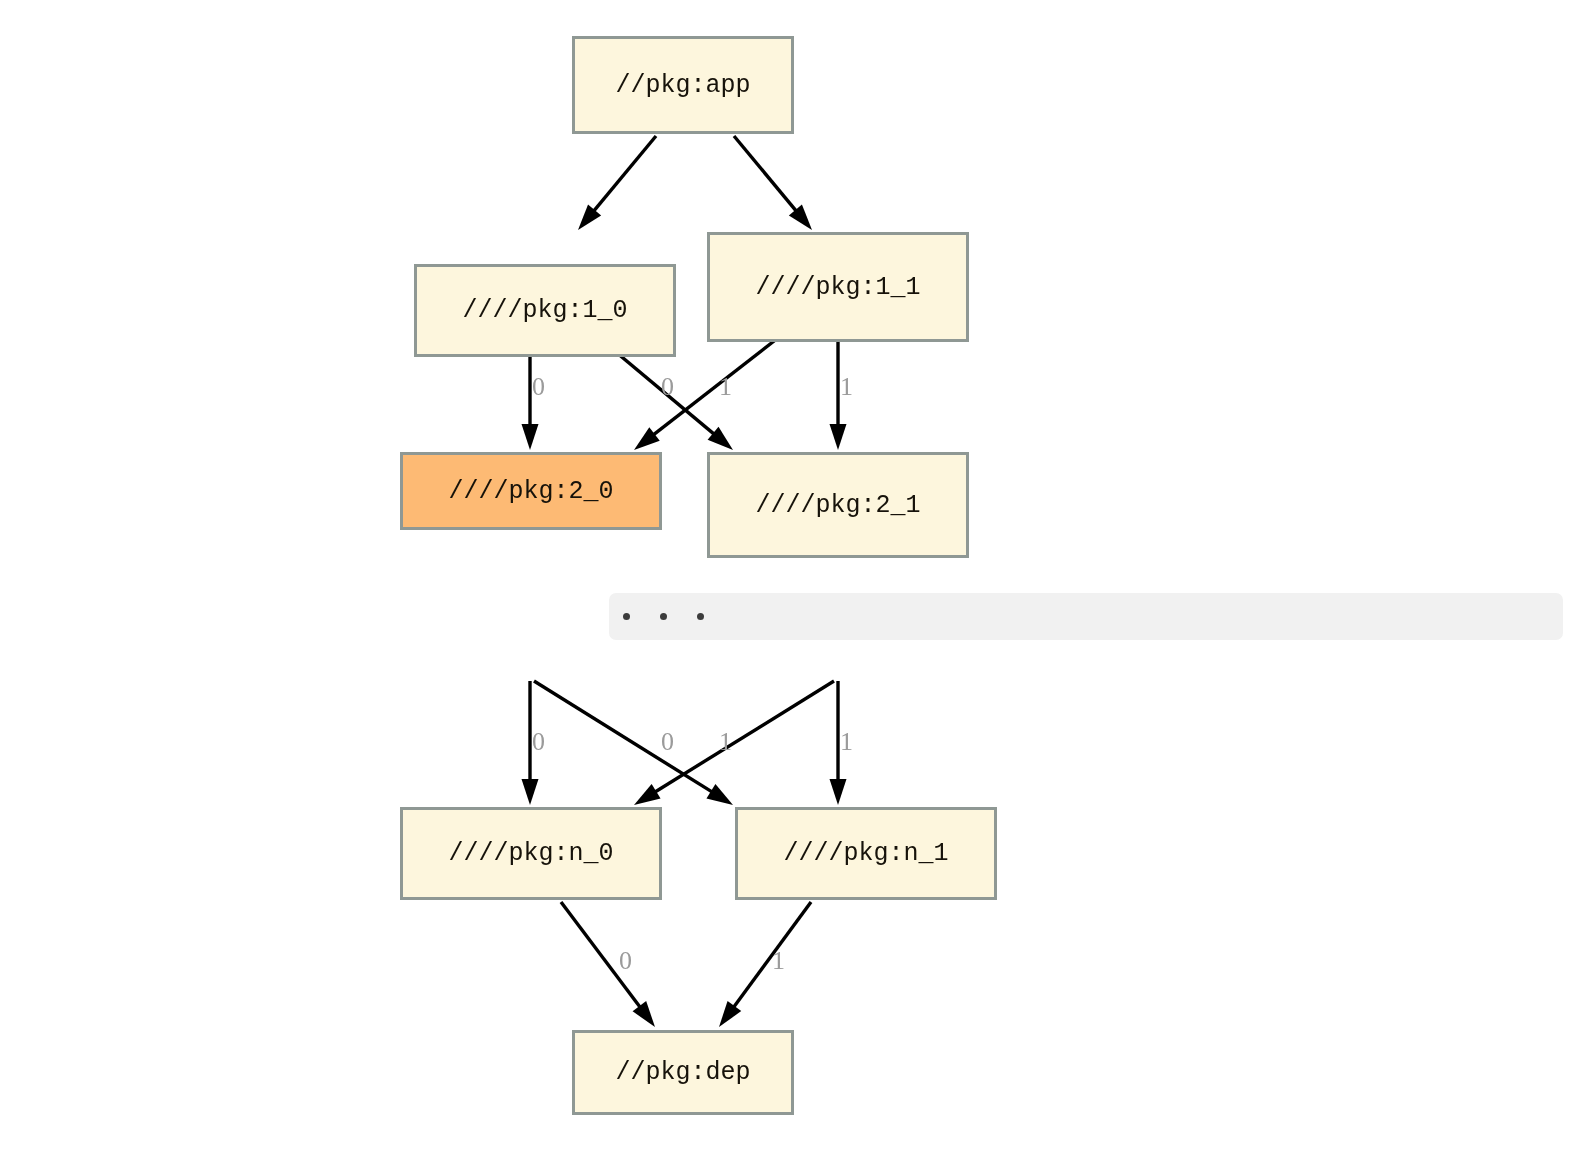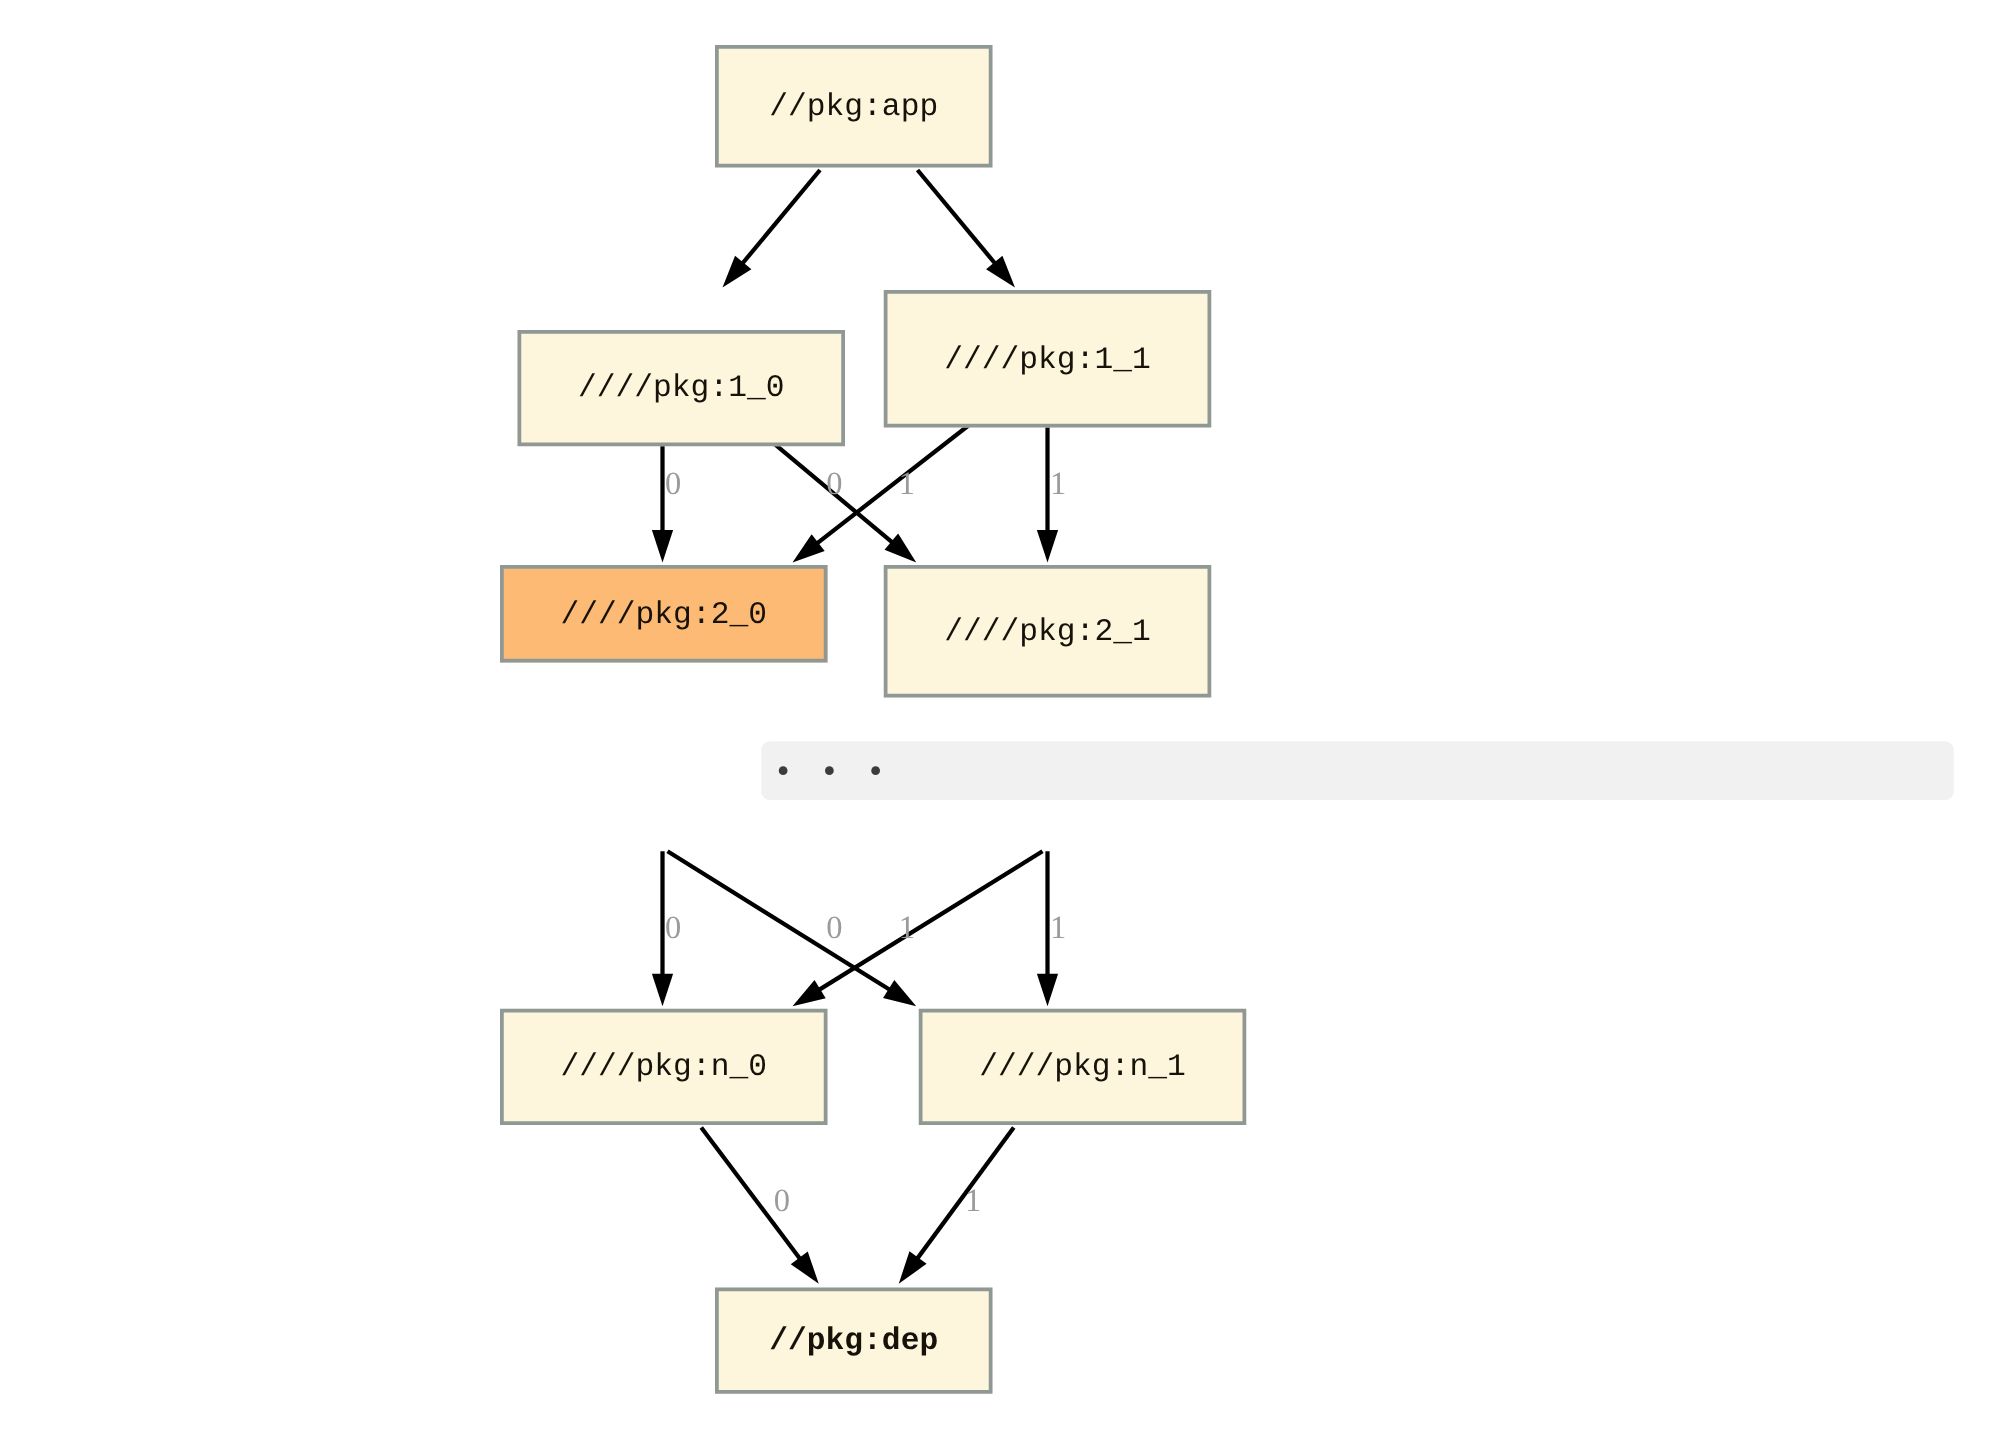--- a/index.html
+++ b/index.html
@@ -125,21 +125,21 @@
       </div>
       <div class="node-box" style="left: 707px; top: 452px; width: 262px; height: 106px; background: rgb(253, 246, 221); border-color: rgb(143, 152, 148);">
         <span class="node-label">////pkg:2_1</span>
       </div>
       <div class="node-box" style="left: 400px; top: 807px; width: 262px; height: 93px; background: rgb(253, 246, 221); border-color: rgb(143, 152, 148);">
         <span class="node-label">////pkg:n_0</span>
       </div>
       <div class="node-box" style="left: 707px; top: 807px; width: 262px; height: 93px; background: rgb(253, 246, 221); border-color: rgb(143, 152, 148); margin-left: 28px;">
         <span class="node-label">////pkg:n_1</span>
       </div>
-      <div class="node-box" style="left: 572px; top: 1030px; width: 222px; height: 85px; background: rgb(253, 246, 221); border-color: rgb(143, 152, 148); font-weight: bold;">
+      <div class="node-box" style="left: 572px; top: 1030px; width: 222px; height: 85px; background: rgb(253, 246, 221); border-color: rgb(143, 152, 148);">
         <span class="node-label">//pkg:dep</span>
       </div>
     </div>
   <div id="edge-labels-layer">
       <div class="edge-label" style="left: 532px; top: 372px; color: rgb(155, 155, 155);">0</div>
       <div class="edge-label" style="left: 661px; top: 372px; color: rgb(155, 155, 155);">0</div>
       <div class="edge-label" style="left: 719px; top: 372px; color: rgb(155, 155, 155);">1</div>
       <div class="edge-label" style="left: 840px; top: 372px; color: rgb(155, 155, 155);">1</div>
       <div class="edge-label" style="left: 532px; top: 727px; color: rgb(155, 155, 155);">0</div>
       <div class="edge-label" style="left: 661px; top: 727px; color: rgb(155, 155, 155);">0</div>

